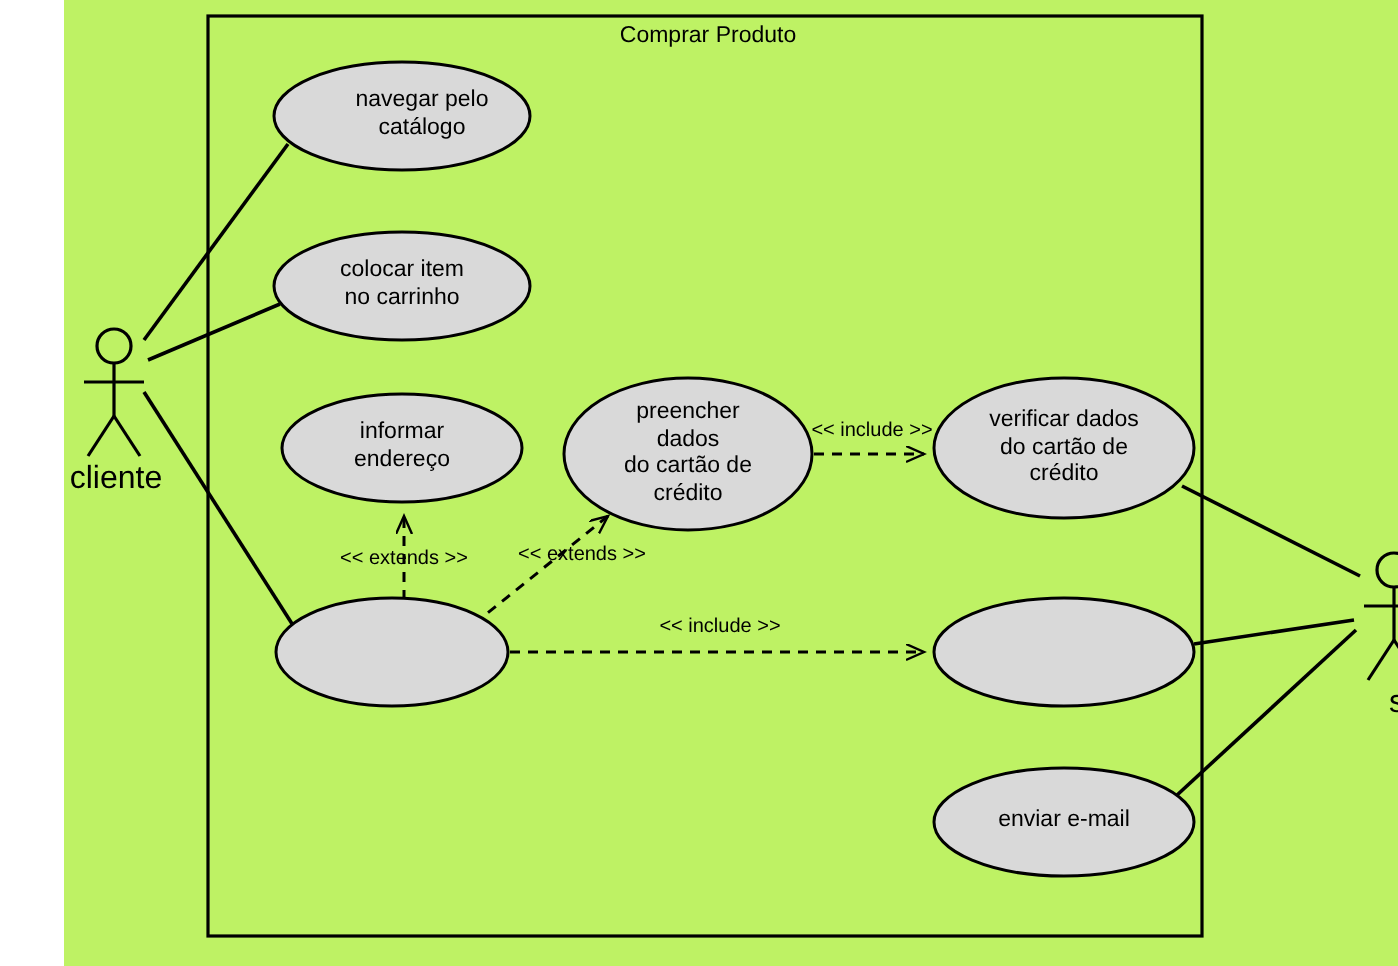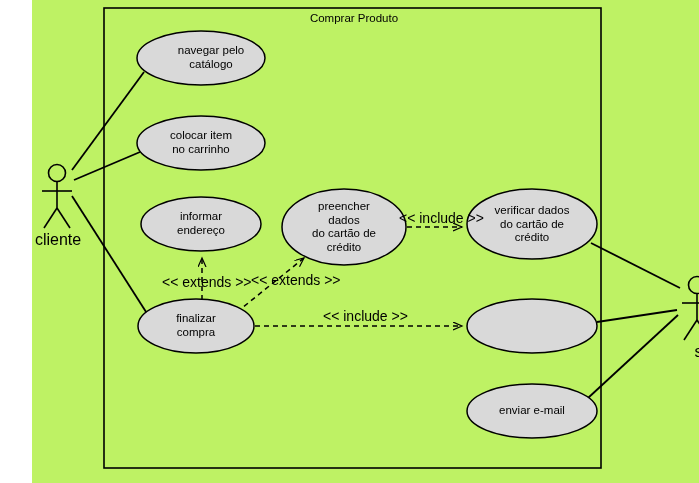--- a/index.html
+++ b/index.html
@@ -30,21 +30,21 @@
     text-align: center;
     font-size: 11.5px;
     line-height: 13.5px;
     color: #000000;
     pointer-events: none;
     white-space: pre-line;
   }
   .stereo-label {
     position: absolute;
     text-align: center;
-    font-size: 14px;
+    font-size: 10px;
     color: #000000;
     white-space: nowrap;
   }
   .actor-label {
     position: absolute;
     text-align: center;
     font-size: 16px;
     color: #000000;
     white-space: nowrap;
   }
@@ -119,22 +119,20 @@
 no carrinho</div>
   <div class="ellipse-label" style="left:109px; top:210px; width:120px;">informar
 endereço</div>
   <div class="ellipse-label" style="left:250px; top:200px; width:124px;">preencher
 dados
 do cartão de
 crédito</div>
   <div class="ellipse-label" style="left:435px; top:204px; width:130px;">verificar dados
 do cartão de
 crédito</div>
-  <div class="ellipse-label" style="left:104px; top:312px; width:120px;">finalizar
-compra</div>
   <div class="ellipse-label" style="left:435px; top:404px; width:130px;">enviar e-mail</div>
 
   <div class="actor-label" style="left:0px; top:231px; width:52px;">cliente</div>
   <div class="actor-label" style="left:662px; top:343px; width:56px;">sistema</div>
 
   <div class="stereo-label" style="left:367px; top:210px; width:74px;">&lt;&lt; include &gt;&gt;</div>
   <div class="stereo-label" style="left:291px; top:308px; width:74px;">&lt;&lt; include &gt;&gt;</div>
   <div class="stereo-label" style="left:130px; top:274px; width:80px;">&lt;&lt; extends &gt;&gt;</div>
   <div class="stereo-label" style="left:219px; top:272px; width:80px;">&lt;&lt; extends &gt;&gt;</div>
 

